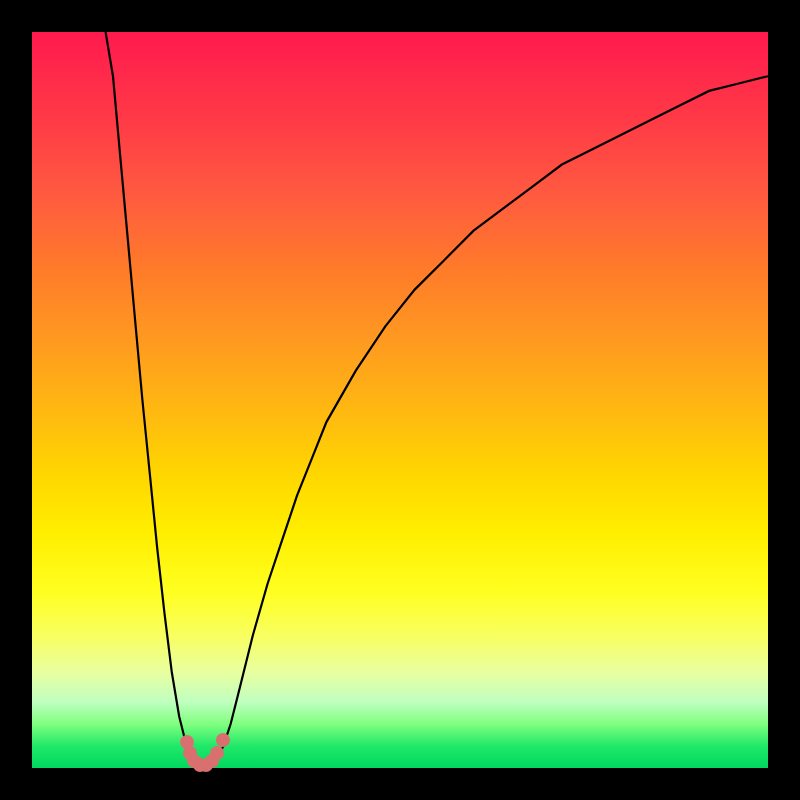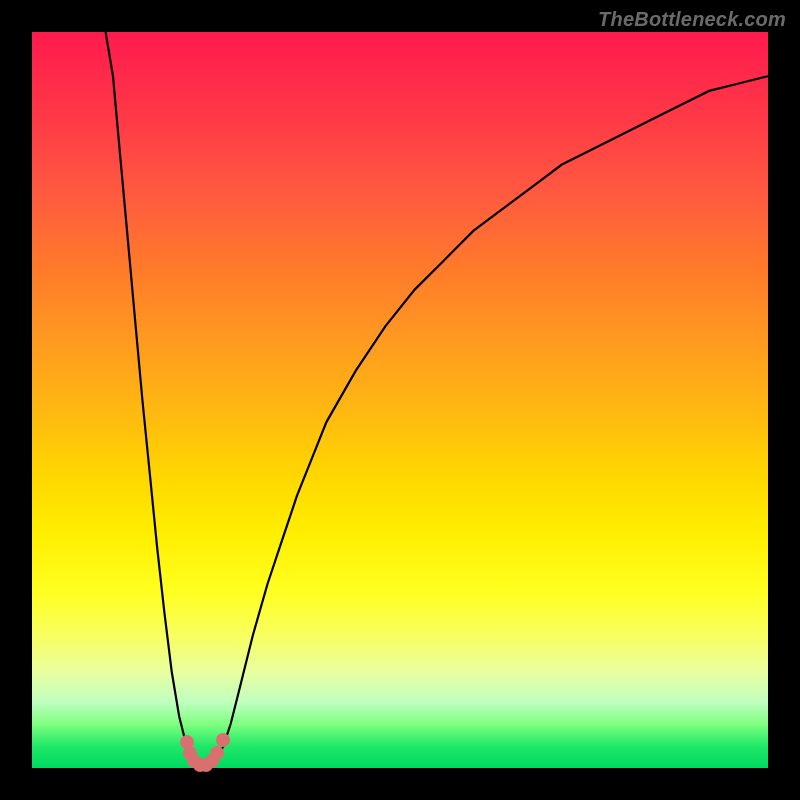--- a/index.html
+++ b/index.html
@@ -42,14 +42,13 @@
       <div class="mk" style="left: 154.56px; top: 710.24px;"></div>
       <div class="mk" style="left: 158.24px; top: 721.28px;"></div>
       <div class="mk" style="left: 161.92px; top: 728.64px;"></div>
       <div class="mk" style="left: 167.808px; top: 733.056px;"></div>
       <div class="mk" style="left: 173.696px; top: 733.056px;"></div>
       <div class="mk" style="left: 179.584px; top: 728.64px;"></div>
       <div class="mk" style="left: 185.472px; top: 721.28px;"></div>
       <div class="mk" style="left: 191.36px; top: 708.032px;"></div>
     </div>
 
-  <div class="watermark">TheBottleneck.com</div>
 </div>
 
 </body></html>

